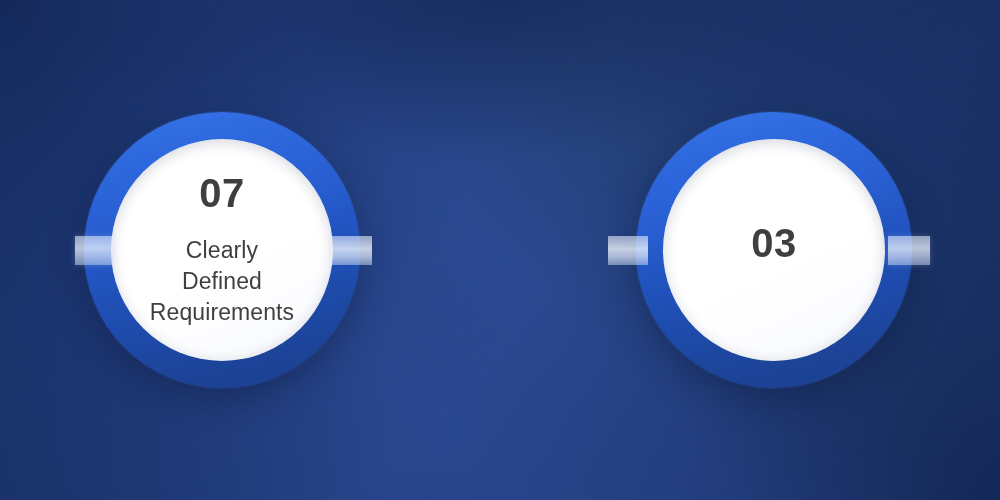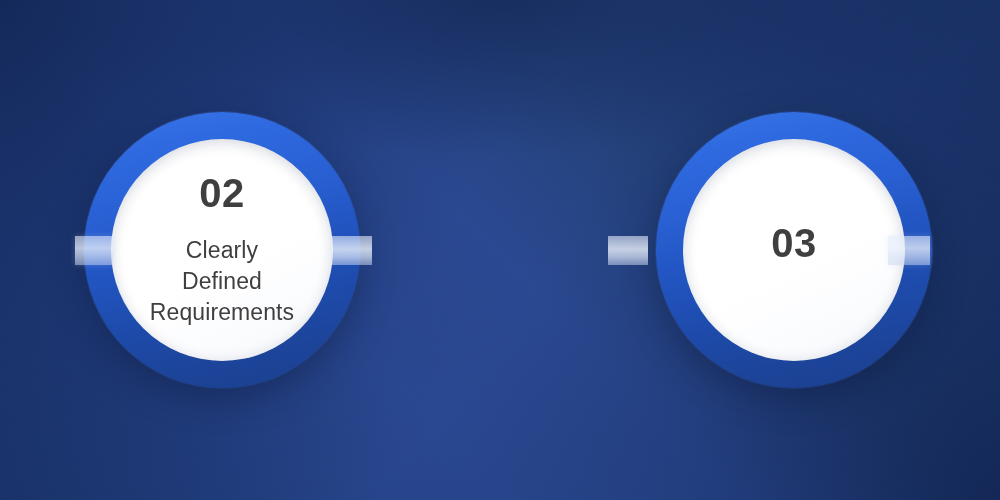--- a/index.html
+++ b/index.html
@@ -89,21 +89,21 @@
         #2356c4 48%,
         #1e4cae 66%,
         #1c4499 84%,
         #1b3f8e 100%);
     box-shadow:
       0 10px 34px rgba(9,22,56,0.40),
       0 0 0 1px rgba(70,120,225,0.25);
   }
   .step-1 { left: 84px; }
   .step-2 { left: 360px; }
-  .step-3 { left: 656px; }
+  .step-3 { left: 636px; }
 
   .disc {
     position: absolute;
     left: 50%;
     top: 50%;
     width: 222px;
     height: 222px;
     margin-left: -111px;
     margin-top: -111px;
     border-radius: 50%;
@@ -152,21 +152,21 @@
   <div class="bg-shade br"></div>
   <div class="bg-shade tc"></div>
 
   <div class="stub stub-left"></div>
   <div class="linkbar linkbar-a"></div>
   <div class="linkbar linkbar-b"></div>
   <div class="stub stub-right"></div>
 
   <div class="step step-1">
     <div class="disc">
-      <div class="step-number">02</div>
+      <div class="step-number">07</div>
       <div class="step-label">Clearly
 Defined
 Requirements</div>
     </div>
   </div>
 
 
   <div class="step step-3">
     <div class="disc">
       <div class="step-number">03</div>

